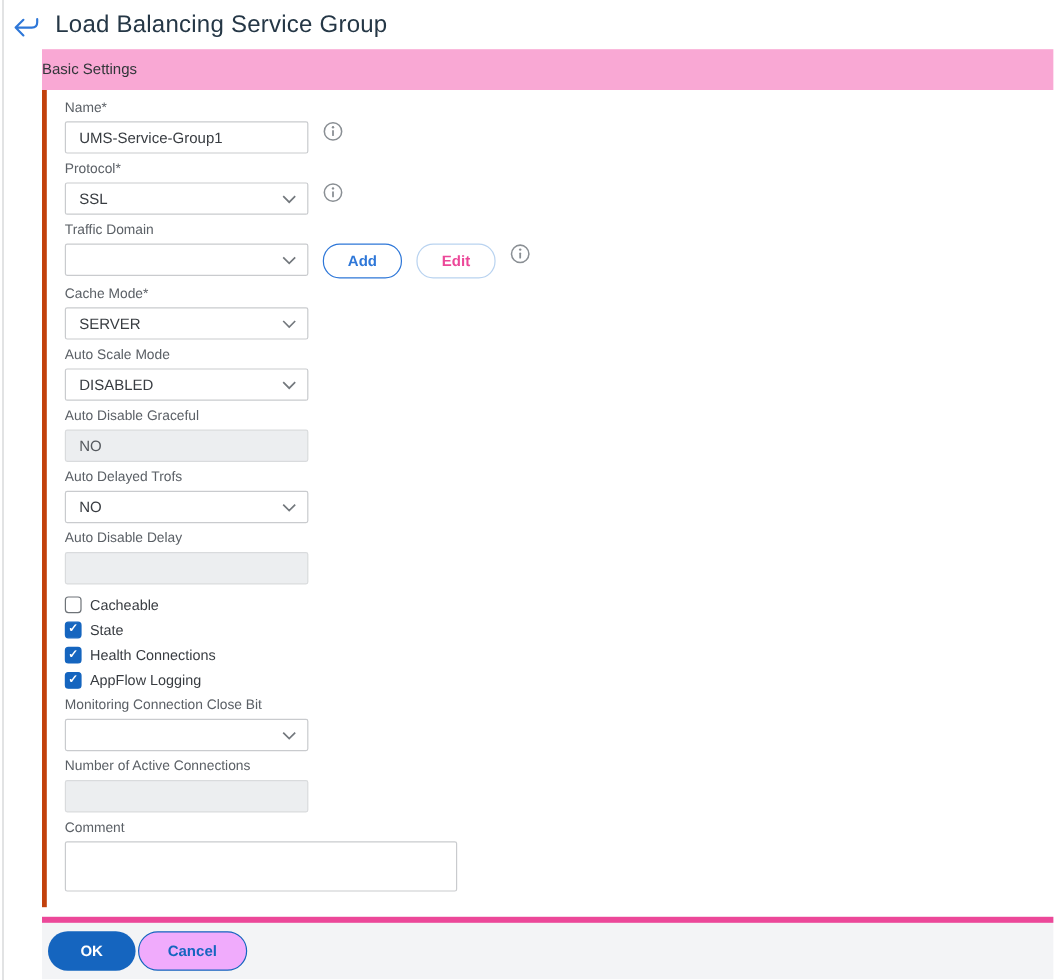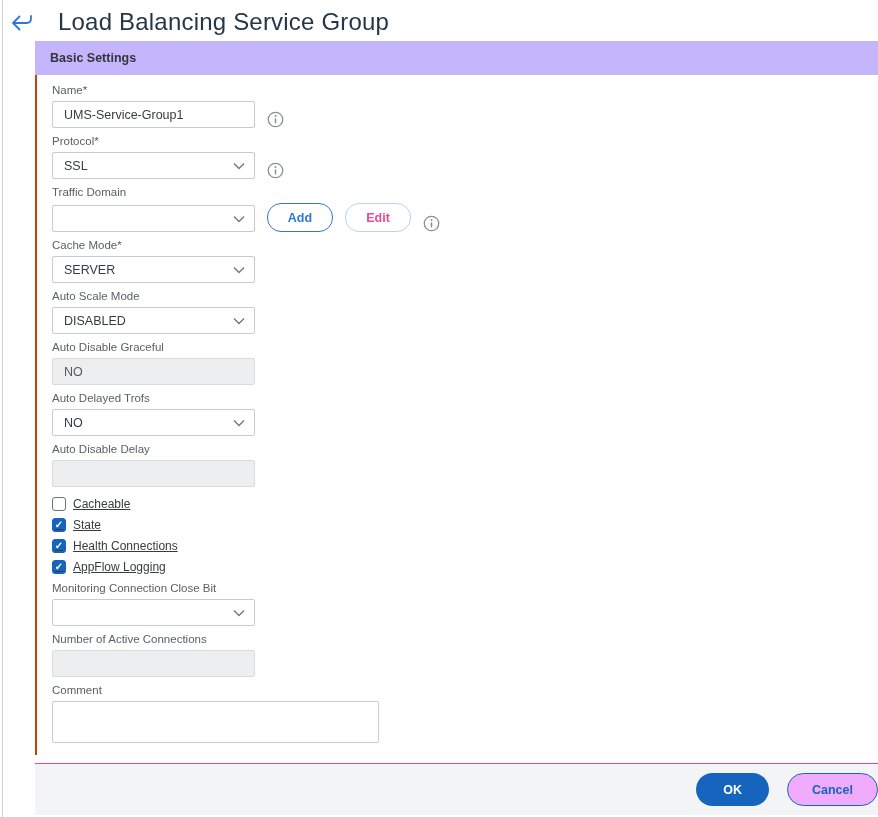--- a/index.html
+++ b/index.html
@@ -10,34 +10,34 @@
     font-family: "Liberation Sans", sans-serif;
     color: #383c41;
     position: relative;
     overflow: hidden;
   }
   .left-line { position: absolute; left: 2px; top: 0; height: 100%; width: 1px; background: #cfd1d3; }
 
   
   .page-header { display: flex; align-items: center; gap: 9px; padding: 14px 0 0 10px; height: 29px; }
   .back-btn { width: 23px; height: 18px; display: flex; align-items: center; cursor: pointer; flex: 0 0 auto; }
-  .page-title { font-size: 24px; font-weight: 400; color: #253746; margin: 16px; letter-spacing: .2px; }
+  .page-title { font-size: 20px; font-weight: 400; color: #253746; margin: 4px; letter-spacing: .2px; }
 
   
   .panel { margin: 12px 0 0 35px; width: 843px; }
   .panel-header {
-    background: #c4b5fd; height: 34px; display: flex; align-items: center;
-    padding-left: 15px; font-size: 12.5px; font-weight: bold; color: #32363a;
-  }
-  .panel-body { padding: 8px 0 2px 15px; background: #fff; border-left: 2px solid #c2410c; }
+    background: #f9a8d4; height: 34px; display: flex; align-items: center;
+    font-size: 12.5px; font-weight: normal; color: #32363a;
+  }
+  .panel-body { padding: 8px 0 2px 15px; background: #fff; border-left: 4px solid #c2410c; }
 
   
   .field { margin-bottom: 6px; }
   .field-label { display: block; font-size: 11.5px; line-height: 14px; color: #5b6066; margin-bottom: 4px; }
-  .control-row { display: flex; align-items: flex-end; gap: 12px; min-height: 27px; }
+  .control-row { display: flex; align-items: flex-start; gap: 12px; min-height: 27px; }
 
   .text-input, .select {
     width: 203px; height: 27px;
     border: 1px solid #c9cbce; border-radius: 2px;
     background: #fff; font-size: 12.5px; color: #383c41;
   }
   .text-input { padding: 0 8px 0 11px; font-family: inherit; }
   .text-input:disabled { background: #eceef0; border-color: #d9dbdd; color: #55595e; }
   .select { display: flex; align-items: center; justify-content: space-between; padding: 0 9px 0 11px; cursor: pointer; gap: 33px; }
   .select-value { font-size: 12.5px; color: #383c41; white-space: nowrap; overflow: hidden; }
@@ -48,39 +48,39 @@
   .btn-outline {
     height: 29px; min-width: 66px; background: #fff;
     border: 1px solid #2e77d8; border-radius: 14px;
     color: #2e77d8; font-size: 12.5px; font-weight: bold;
     font-family: inherit; cursor: pointer; padding: 0 18px;
   }
   .btn-outline.disabled { border-color: #b9d3f0; color: #ec4899; cursor: default; }
 
   
   .checks { margin: 10px 0 6px 0; }
-  .check-row { display: flex; align-items: flex-start; gap: 7px; height: 14px; margin-bottom: 7px; cursor: pointer; text-decoration: underline; }
+  .check-row { display: flex; align-items: flex-start; gap: 7px; height: 14px; margin-bottom: 7px; cursor: pointer; }
   .checkbox {
     width: 14px; height: 14px; border: 1px solid #6e7378; border-radius: 3px;
     display: flex; align-items: center; justify-content: center; background: #fff; flex: 0 0 auto;
   }
   .checkbox.checked { background: #1565bf; border-color: #1565bf; }
   .mark { display: none; color: #fff; font-size: 10px; font-weight: bold; line-height: 1; }
   .checkbox.checked .mark { display: block; }
   .check-label { font-size: 12px; color: #383c41; }
 
   textarea.comment {
     width: 327px; height: 42px; border: 1px solid #c9cbce; border-radius: 2px;
     resize: none; font-family: inherit; font-size: 12.5px; padding: 6px 10px; color: #383c41;
   }
 
   
   .panel-footer {
-    margin-top: 8px; background: #f3f4f6; border-top: 1px solid #ec4899;
-    height: 52px; display: flex; align-items: center; gap: 18px; padding-left: 5px; justify-content: flex-end;
+    margin-top: 8px; background: #f3f4f6; border-top: 5px solid #ec4899;
+    height: 52px; display: flex; align-items: center; gap: 2px; padding-left: 5px;
   }
   .btn { height: 33px; border-radius: 17px; font-size: 12.5px; font-weight: bold; font-family: inherit; cursor: pointer; }
   .btn.primary { background: #1565bf; color: #fff; border: none; padding: 0 27px; }
   .btn.secondary { background: #f0abfc; color: #1565bf; border: 1.5px solid #1565bf; padding: 0 24px; }
 </style>
 </head>
 <body>
 
 <div class="left-line"></div>
 

